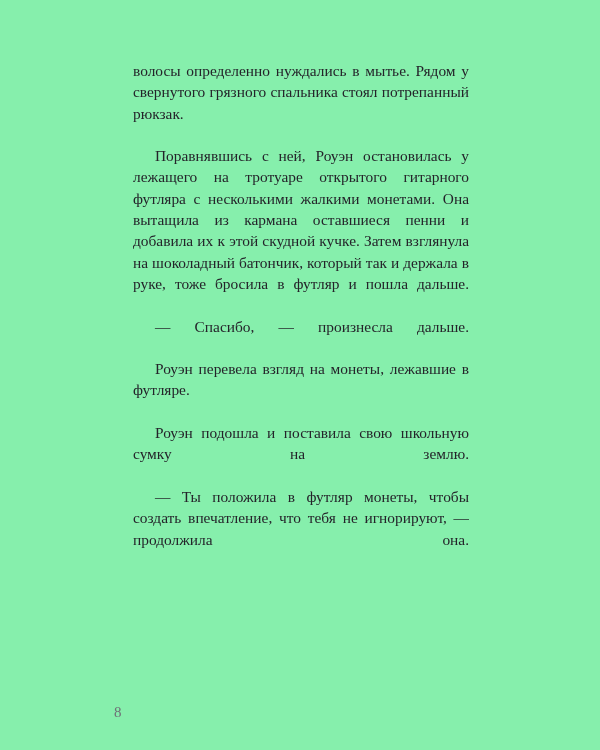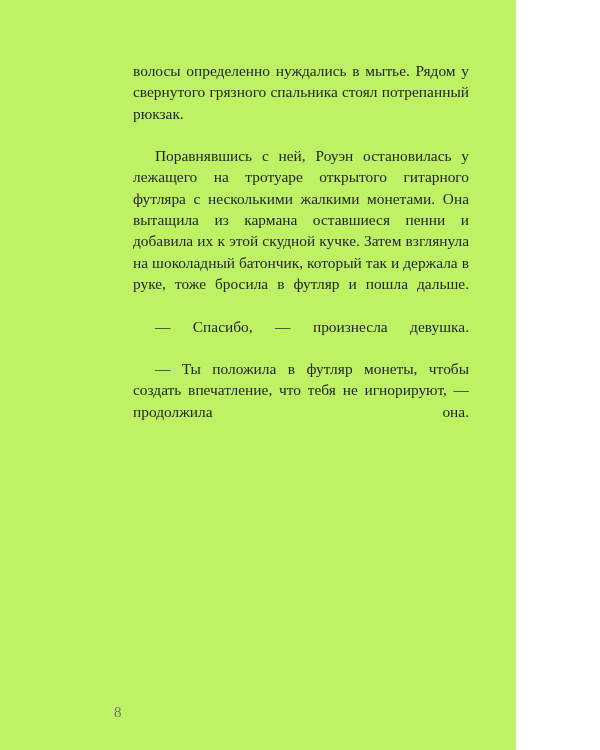--- a/index.html
+++ b/index.html
@@ -9,23 +9,23 @@
   }
   body {
     width: 600px;
     height: 750px;
     overflow: hidden;
     font-family: "Liberation Serif", "DejaVu Serif", serif;
   }
 
   #page {
     position: relative;
-    width: 516px;
+    width: 600px;
     height: 750px;
-    background: #bef264;
+    background: #86efac;
   }
 
   #text-block {
     position: absolute;
     left: 133px;
     top: 60px;
     width: 336px;
   }
 
   .para {
@@ -62,20 +62,22 @@
   }
 </style>
 </head>
 <body>
 
 <div id="page">
 
   <div id="text-block">
     <p class="para no-indent">волосы определенно нуждались в мытье. Рядом у свернутого грязного спальника стоял потрепанный рюкзак.</p>
     <p class="para">Поравнявшись с ней, Роуэн остановилась у лежащего на тротуаре открытого гитарного футляра с несколькими жалкими монетами. Она вытащила из кармана оставшиеся пенни и добавила их к этой скудной кучке. Затем взглянула на шоколадный батончик, который так и держала в руке, тоже бросила в футляр и пошла дальше.</p>
-    <p class="para">— Спасибо, — произнесла девушка.</p>
+    <p class="para">— Спасибо, — произнесла дальше.</p>
+    <p class="para">Роуэн перевела взгляд на монеты, лежавшие в футляре.</p>
+    <p class="para">Роуэн подошла и поставила свою школьную сумку на землю.</p>
     <p class="para">— Ты положила в футляр монеты, чтобы создать впечатление, что тебя не игнорируют, — продолжила она.</p>
 
   </div>
 
   <div id="page-number">8</div>
 
 </div>
 
 </body></html>

